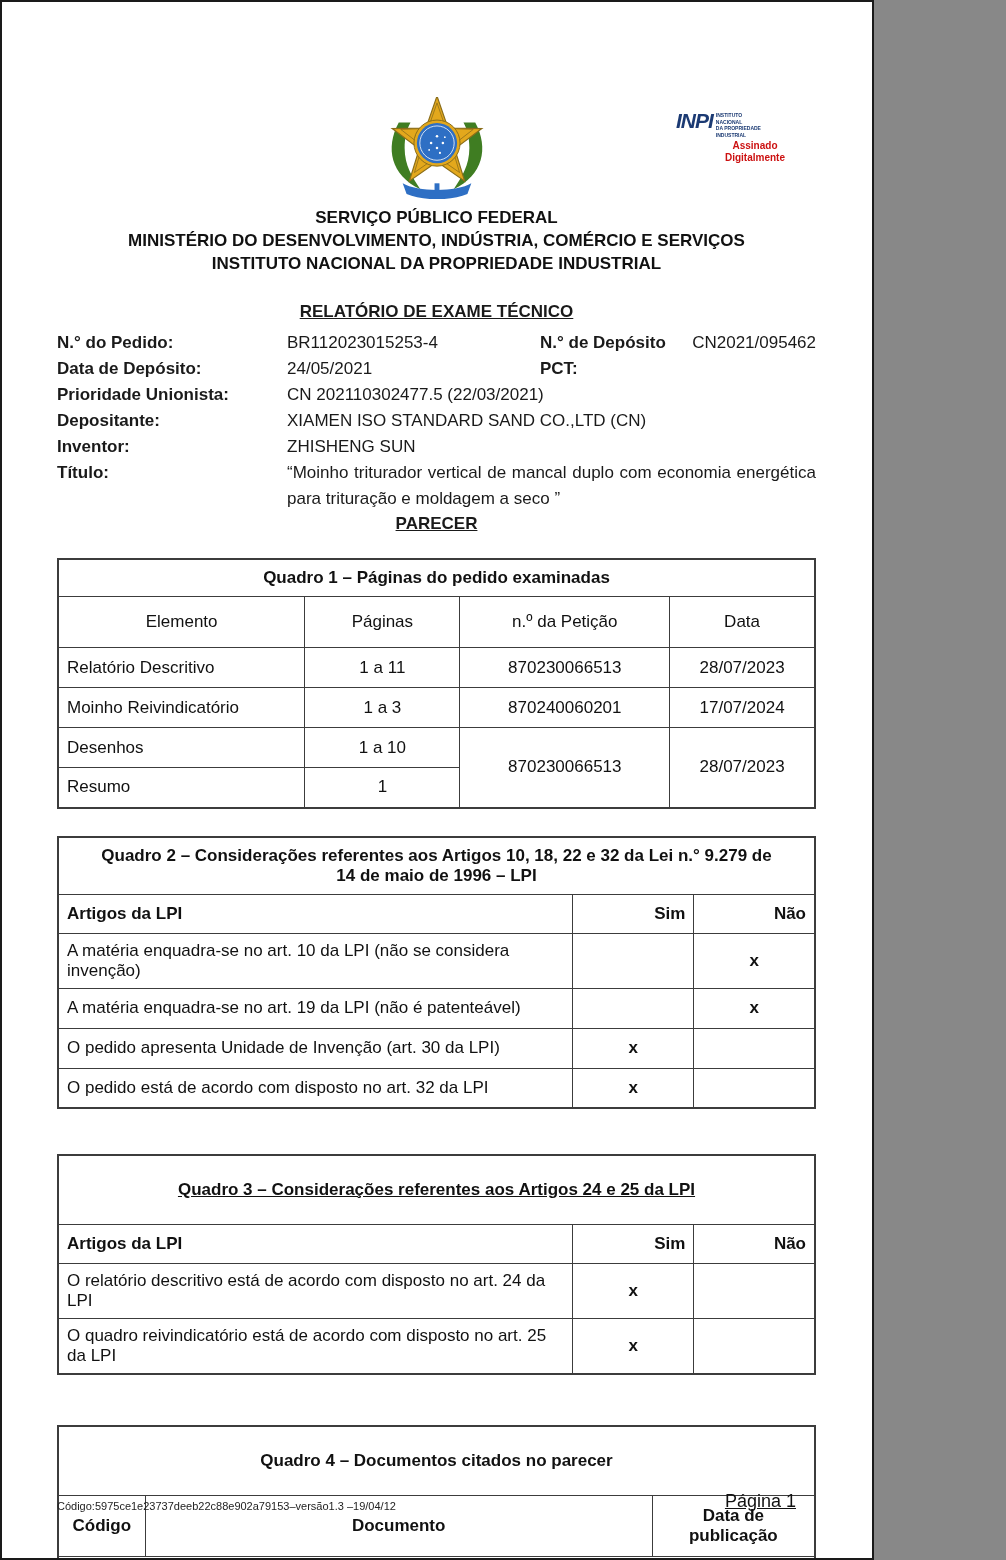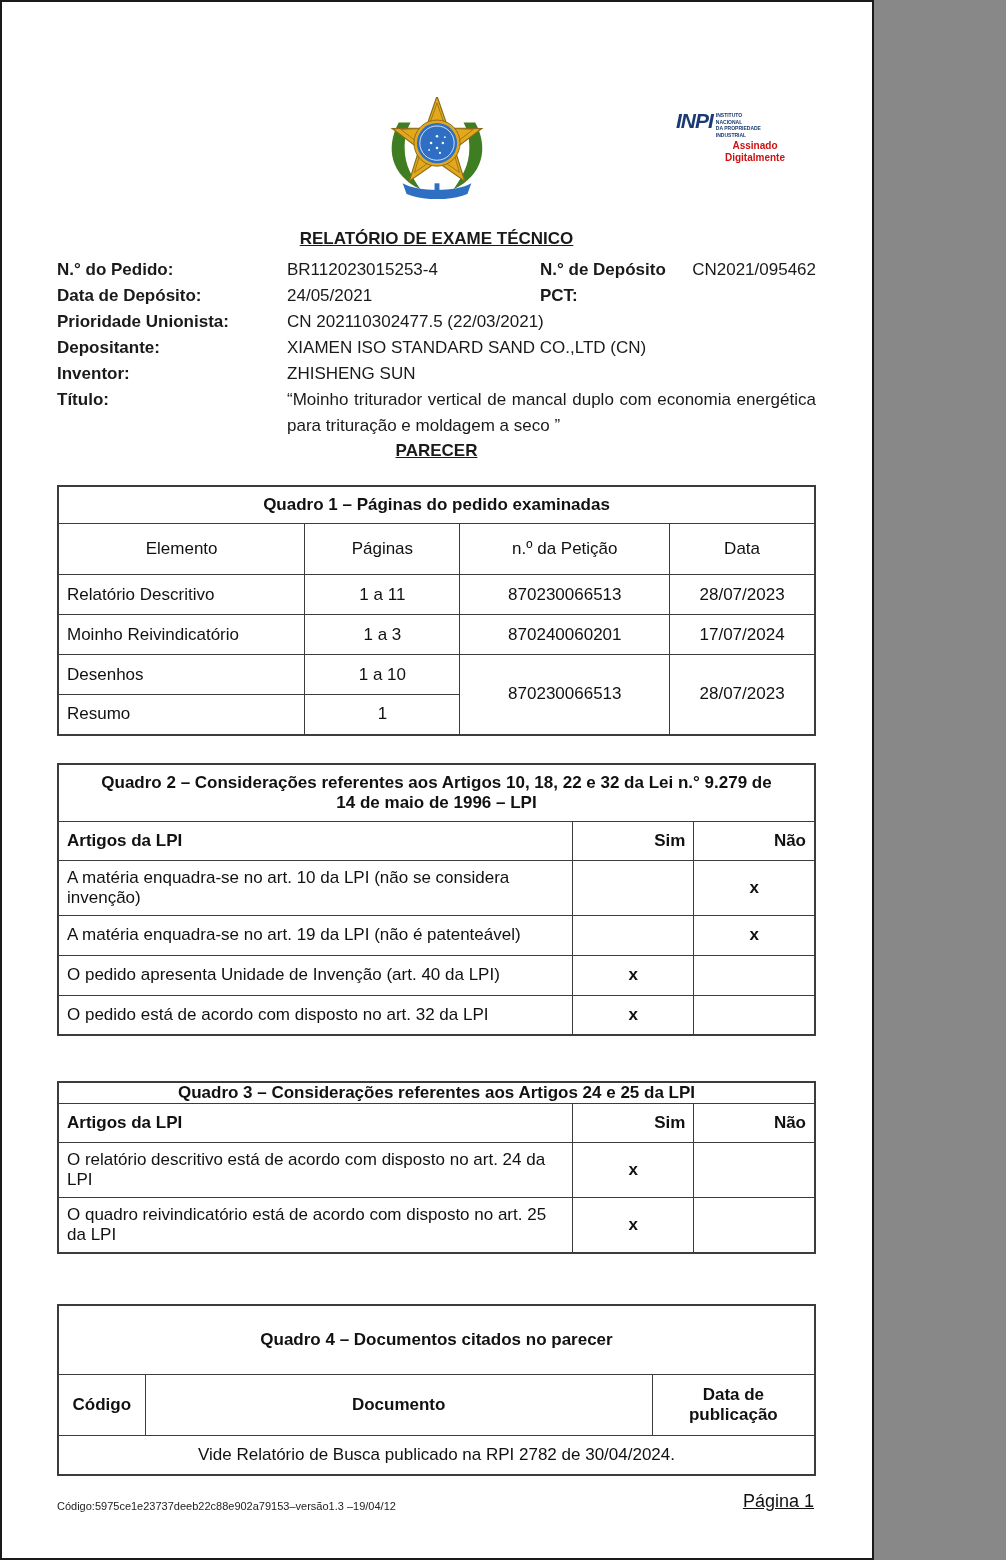--- a/index.html
+++ b/index.html
@@ -61,21 +61,21 @@
   .q23 td.left { text-align: left; font-weight: normal; }
 
   .q4 col.c1 { width: 11.5%; } .q4 col.c2 { width: 67%; } .q4 col.c3 { width: 21.5%; }
   .q4 th.colhead { text-align: center; font-weight: bold; padding: 10px 4px; }
   .q4 td.span-row { text-align: center; padding: 9px 8px; }
 
   .gap27 { height: 27px; } .gap45 { height: 45px; } .gap50 { height: 50px; }
 
   
   .footer-code { position: absolute; left: 55px; top: 1498px; font-size: 11px; color: #222; }
-  .footer-page { position: absolute; right: 58px; top: 1489px; font-size: 18px; color: #111; text-decoration: underline; }
+  .footer-page { position: absolute; right: 76px; top: 1489px; font-size: 18px; color: #111; text-decoration: underline; }
 </style>
 </head>
 <body>
 
 <div class="page">
   <div class="content">
 
     <div class="crest-row">
       <div class="crest">
         <svg width="108" height="102" viewBox="0 0 110 104">
@@ -114,20 +114,25 @@
             <span>INDUSTRIAL</span>
           </span>
         </div>
         <div class="inpi-signed">
           <span>Assinado</span><br>
           <span>Digitalmente</span>
         </div>
       </div>
     </div>
 
+    <div class="org-block">
+      <div class="org-line">SERVIÇO PÚBLICO FEDERAL</div>
+      <div class="org-line">MINISTÉRIO DO DESENVOLVIMENTO, INDÚSTRIA, COMÉRCIO E SERVIÇOS</div>
+      <div class="org-line">INSTITUTO NACIONAL DA PROPRIEDADE INDUSTRIAL</div>
+    </div>
 
     <div class="report-title">
       <span>RELATÓRIO DE EXAME TÉCNICO</span>
     </div>
 
     <div class="fields">
       <div class="field-row">
         <div class="field-label">N.° do Pedido:</div>
         <div class="field-value">BR112023015253-4</div>
         <div class="pct-pair">
@@ -224,21 +229,21 @@
         <td class="left">A matéria enquadra-se no art. 10 da LPI (não se considera invenção)</td>
         <td></td>
         <td>x</td>
       </tr>
       <tr>
         <td class="left">A matéria enquadra-se no art. 19 da LPI (não é patenteável)</td>
         <td></td>
         <td>x</td>
       </tr>
       <tr>
-        <td class="left">O pedido apresenta Unidade de Invenção (art. 40 da LPI)</td>
+        <td class="left">O pedido apresenta Unidade de Invenção (art. 30 da LPI)</td>
         <td>x</td>
         <td></td>
       </tr>
       <tr>
         <td class="left">O pedido está de acordo com disposto no art. 32 da LPI</td>
         <td>x</td>
         <td></td>
       </tr>
     </tbody>
       </table>
@@ -246,21 +251,21 @@
     <div class="gap45"></div>
 
     <table class="q23">
       <colgroup>
           <col class="c1">
           <col class="c2">
           <col class="c3">
         </colgroup>
       <tbody>
           <tr>
-            <th class="tbl-title" colspan="3" style="padding:0 40px;">Quadro 3 – Considerações referentes aos Artigos 24 e 25 da LPI</th>
+            <th class="tbl-title" colspan="3" style="padding:24px 40px;text-decoration:underline;">Quadro 3 – Considerações referentes aos Artigos 24 e 25 da LPI</th>
           </tr>
       <tr>
         <th class="colhead-left">Artigos da LPI</th>
         <th class="colhead">Sim</th>
         <th class="colhead">Não</th>
       </tr>
       <tr>
         <td class="left">O relatório descritivo está de acordo com disposto no art. 24 da LPI</td>
         <td>x</td>
         <td></td>

